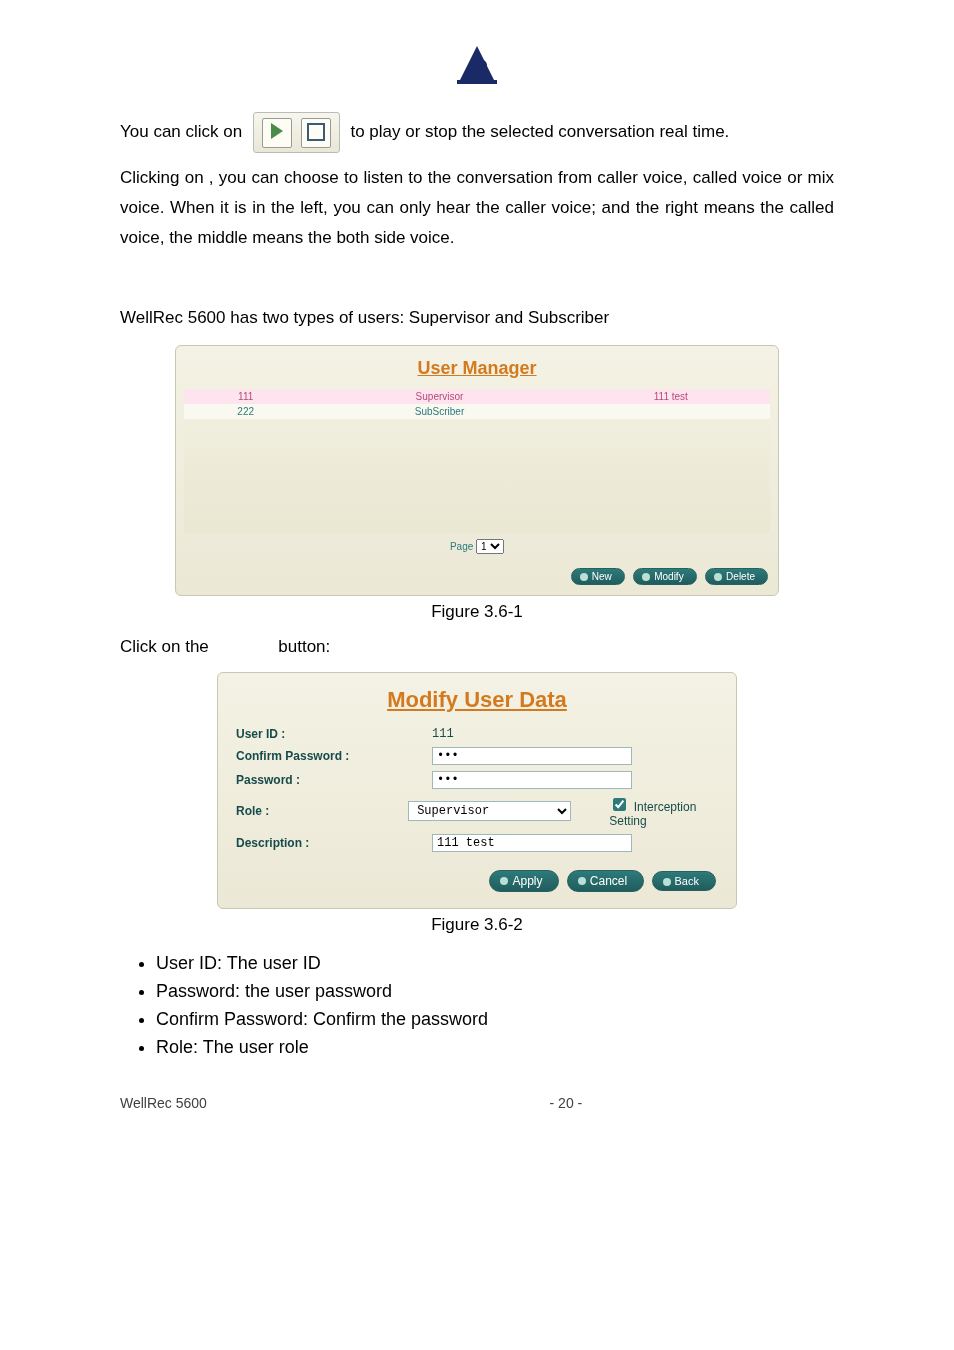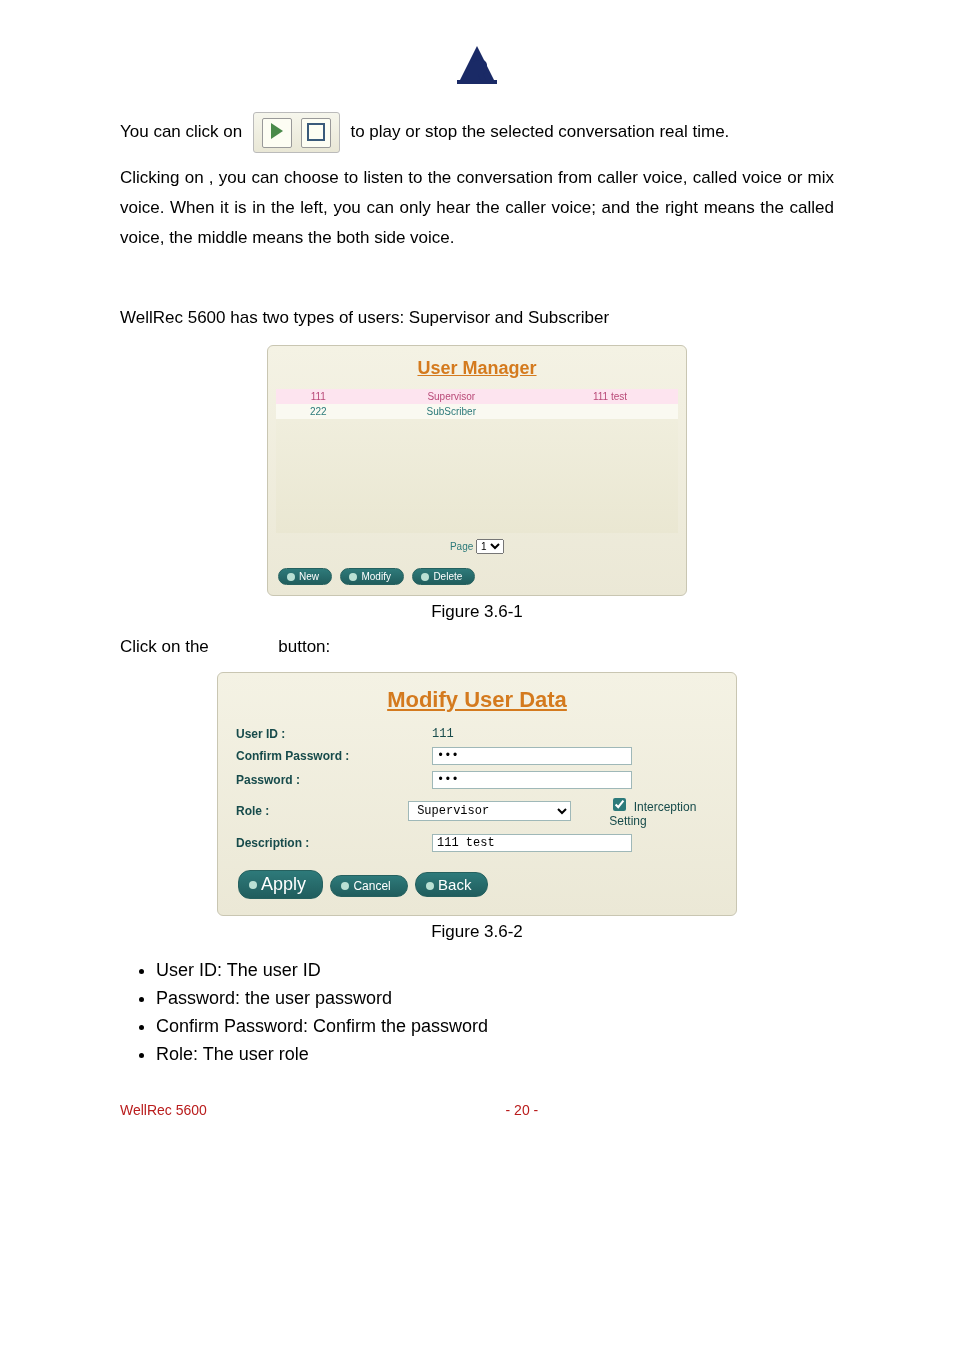--- a/index.html
+++ b/index.html
@@ -93,21 +93,21 @@
   }
   .balance .slider-thumb {
     position:absolute; top:1px; left:96px; width:10px; height:12px;
     background:#d9d5c2; border:1px solid #999;
   }
   .balance .tick { position:absolute; top:0; width:1px; height:4px; background:#999; }
   .gap { height: 40px; }
 
   
   .panel {
-    width: 420px;
+    width: 604px;
     margin: 12px auto 4px auto;
     border: 1px solid #c9c6b2;
     background: linear-gradient(#f4f2e4,#ebe8d6);
     border-radius: 6px;
     padding: 8px;
     box-sizing: border-box;
     font-family: Verdana, Arial, sans-serif;
   }
   .panel-title {
     text-align: center;
@@ -136,21 +136,21 @@
   .um-row-pink td { background: #fde4ef; color: #b94a78; }
   .um-row-white td { background: #faf9f1; color: #2c7a7a; }
   .um-space {
     height: 110px;
     background: linear-gradient(180deg,#f0eedd,#eae7d2);
   }
   .um-pager {
     text-align:center; font-size:10px; color:#2c7a7a; padding:6px 0;
   }
   .um-pager select { font-size:10px; }
-  .pill-row { text-align:left; padding: 6px 0 2px 0; }
+  .pill-row { text-align:right; padding: 6px 0 2px 0; }
   .pill {
     display:inline-block;
     background: linear-gradient(#2e7a7a,#205d5d);
     color:#fff;
     border-radius: 12px;
     padding:2px 12px 2px 8px;
     font-size:10px;
     margin: 0 2px;
     border:1px solid #26615f;
   }
@@ -189,22 +189,23 @@
   .mud .cb-label input { accent-color:#2c7a7a; margin-right:4px;}
 
   .bullets { padding-left: 36px; margin: 14px 0; }
   .bullets li { font-size:18px; line-height:28px; list-style: disc; }
   .sub-bullets { padding-left: 40px; margin:0; }
   .sub-bullets li { list-style: "– "; font-size:17px; line-height:28px; }
 
   .footer {
     display:flex;
     font-size:14px;
-    color:#b91c1c;
+    color:#404040;
     padding: 20px 0 0 0;
+    gap: 44px;
   }
   .footer .left { width:54%; text-align:left; }
   .footer .right { text-align:left; }
 </style>
 </head>
 <body>
 
 <div class="page">
 
   <div class="logo-row">
@@ -298,23 +299,23 @@
         <input type="checkbox" checked="" style="">
         <span>Interception Setting</span>
       </label>
     </div>
     <div class="frow">
       <div class="flabel">Description :</div>
       <input type="text" value="111 test" style="">
     </div>
 
     <div class="pill-row" style="margin-top:12px">
-      <span class="pill" style="font-size:18px;padding:3px 16px 3px 10px"><span class="bullet"></span><span>Apply</span></span>
+      <span class="pill" style="font-size:12px;padding:3px 16px 3px 10px"><span class="bullet"></span><span>Apply</span></span>
       <span class="pill" style="font-size:12px;padding:3px 16px 3px 10px"><span class="bullet"></span><span>Cancel</span></span>
-      <span class="pill" style="font-size:15px;padding:3px 16px 3px 10px"><span class="bullet"></span><span>Back</span></span>
+      <span class="pill" style="font-size:11px;padding:3px 16px 3px 10px"><span class="bullet"></span><span>Back</span></span>
     </div>
   </div>
   <div class="fig-caption">Figure 3.6-2</div>
 
   <ul class="bullets">
     <li>User ID: The user ID</li>
     <li>Password: the user password</li>
     <li>Confirm Password: Confirm the password</li>
     <li>Role: The user role</li>
   </ul>

